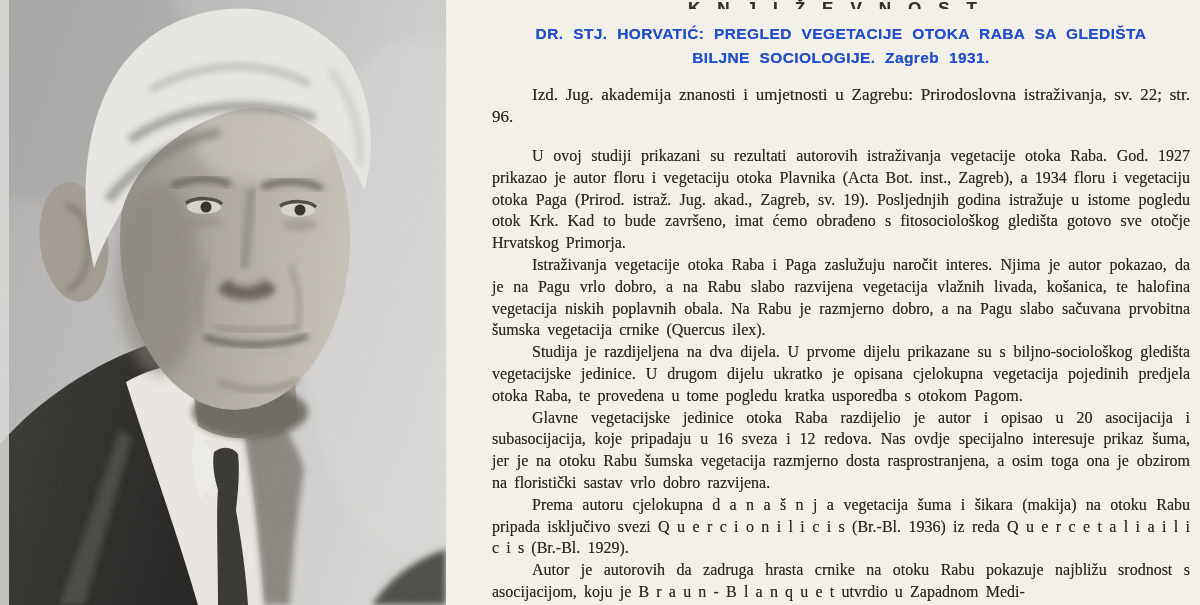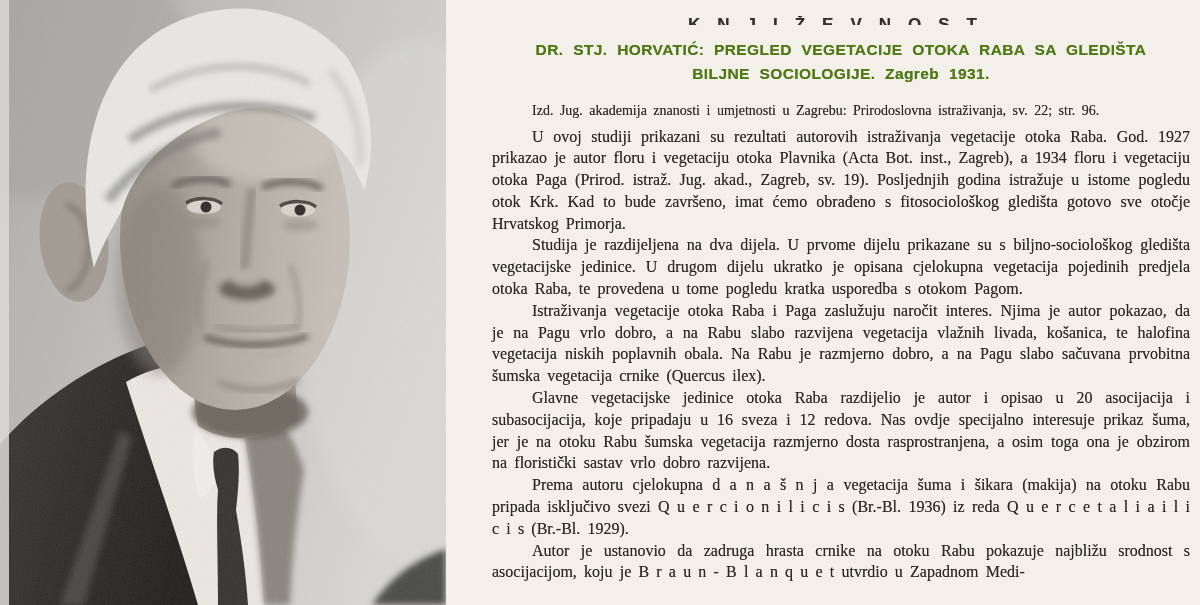--- a/index.html
+++ b/index.html
@@ -25,21 +25,21 @@
     height: 605px;
     flex: 0 0 446px;
     background: #c2c1bf;
     overflow: hidden;
   }
   .photo-pane svg { display: block; }
   
   .text-pane {
     flex: 1 1 auto;
     height: 605px;
-    padding: 16px 10px 0 46px;
+    padding: 0 10px 0 46px;
     box-sizing: border-box;
     color: #2a2721;
     overflow: hidden;
   }
   .section-heading-clip {
     height: 9px;
     overflow: hidden;
     text-align: center;
   }
   .section-heading-clip span {
@@ -54,32 +54,32 @@
   }
   .review-title {
     margin-top: 13px;
     text-align: center;
     font-family: "Liberation Sans", sans-serif;
     font-weight: bold;
     font-size: 15.5px;
     line-height: 24px;
     letter-spacing: 0.4px;
     word-spacing: 5px;
-    color: #4d7c0f;
+    color: #1d4ed8;
   }
   .review-title .tline { display: block; }
   .imprint {
     margin: 14px 0 0 0;
     text-align: justify;
     text-indent: 40px;
-    font-size: 14px;
+    font-size: 17px;
     line-height: 21.5px;
     word-spacing: 3px;
   }
-  .body-copy { margin-top: 4px; }
+  .body-copy { margin-top: 18px; }
   .para {
     margin: 0;
     text-align: justify;
     text-indent: 40px;
     font-size: 16px;
     line-height: 21.8px;
     word-spacing: 3.2px;
     color: #2a2721;
   }
   
@@ -203,21 +203,21 @@
 
     <h1 class="review-title" style="margin:13px 0 0 0;">
       <span class="tline">DR. STJ. HORVATIĆ: PREGLED VEGETACIJE OTOKA RABA SA GLEDIŠTA</span>
       <span class="tline">BILJNE SOCIOLOGIJE. Zagreb 1931.</span>
     </h1>
 
     <p class="imprint">Izd. Jug. akademija znanosti i umjetnosti u Zagrebu: Prirodoslovna istraživanja, sv. 22; str. 96.</p>
 
     <div class="body-copy">
       <p class="para">U ovoj studiji prikazani su rezultati autorovih istraživanja vegetacije otoka Raba. God. 1927 prikazao je autor floru i vegetaciju otoka Plavnika (Acta Bot. inst., Zagreb), a 1934 floru i vegetaciju otoka Paga (Prirod. istraž. Jug. akad., Zagreb, sv. 19). Posljednjih godina istražuje u istome pogledu otok Krk. Kad to bude završeno, imat ćemo obrađeno s fitosociološkog gledišta gotovo sve otočje Hrvatskog Primorja.</p>
+      <p class="para">Istraživanja vegetacije otoka Raba i Paga zaslužuju naročit interes. Njima je autor pokazao, da je na Pagu vrlo dobro, a na Rabu slabo razvijena vegetacija vlažnih livada, košanica, te halofina vegetacija niskih poplavnih obala. Na Rabu je razmjerno dobro, a na Pagu slabo sačuvana prvobitna šumska vegetacija crnike (Quercus ilex).</p>
       <p class="para">Studija je razdijeljena na dva dijela. U prvome dijelu prikazane su s biljno-sociološkog gledišta vegetacijske jedinice. U drugom dijelu ukratko je opisana cjelokupna vegetacija pojedinih predjela otoka Raba, te provedena u tome pogledu kratka usporedba s otokom Pagom.</p>
-      <p class="para">Istraživanja vegetacije otoka Raba i Paga zaslužuju naročit interes. Njima je autor pokazao, da je na Pagu vrlo dobro, a na Rabu slabo razvijena vegetacija vlažnih livada, košanica, te halofina vegetacija niskih poplavnih obala. Na Rabu je razmjerno dobro, a na Pagu slabo sačuvana prvobitna šumska vegetacija crnike (Quercus ilex).</p>
       <p class="para">Glavne vegetacijske jedinice otoka Raba razdijelio je autor i opisao u 20 asocijacija i subasocijacija, koje pripadaju u 16 sveza i 12 redova. Nas ovdje specijalno interesuje prikaz šuma, jer je na otoku Rabu šumska vegetacija razmjerno dosta rasprostranjena, a osim toga ona je obzirom na floristički sastav vrlo dobro razvijena.</p>
       <p class="para">Prema autoru cjelokupna d a n a š n j a vegetacija šuma i šikara (makija) na otoku Rabu pripada isključivo svezi Q u e r c i o n  i l i c i s (Br.-Bl. 1936) iz reda Q u e r c e t a l i a  i l i c i s (Br.-Bl. 1929).</p>
-      <p class="para">Autor je ustanovio da zadruga hrasta crnike na otoku Rabu pokazuje najbližu srodnost s asocijacijom, koju je B r a u n - B l a n q u e t utvrdio u Zapadnom Medi-</p>
+      <p class="para">Autor je autorovih da zadruga hrasta crnike na otoku Rabu pokazuje najbližu srodnost s asocijacijom, koju je B r a u n - B l a n q u e t utvrdio u Zapadnom Medi-</p>
     </div>
 
   </div>
 </div>
 
 </body></html>

